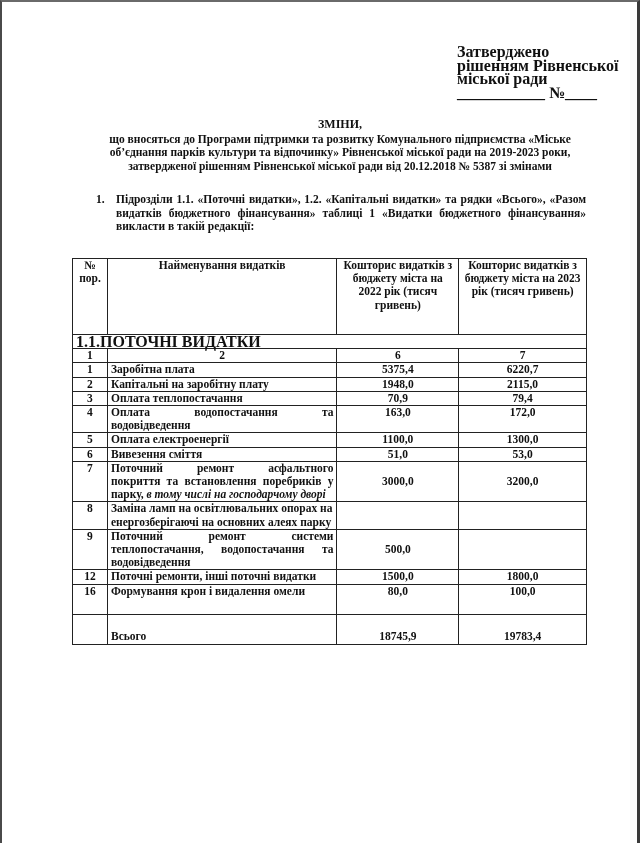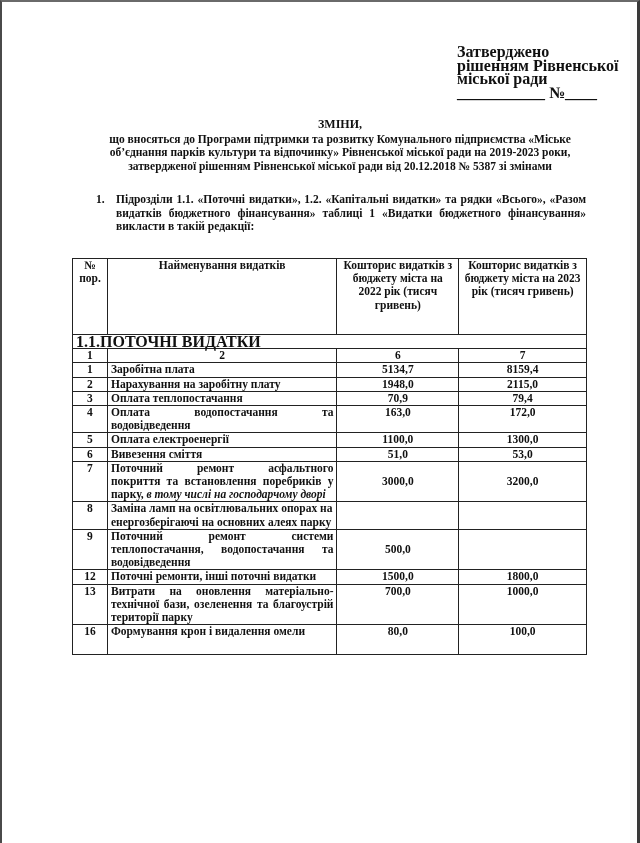--- a/index.html
+++ b/index.html
@@ -103,26 +103,26 @@
   <tr>
     <td class="center">1</td>
     <td class="center">2</td>
     <td class="center">6</td>
     <td class="center">7</td>
   </tr>
 
   <tr>
     <td class="center">1</td>
     <td class="name">Заробітна плата</td>
-    <td class="center">5134,7</td>
-    <td class="center">8159,4</td>
+    <td class="center">5375,4</td>
+    <td class="center">6220,7</td>
   </tr>
   <tr>
     <td class="center">2</td>
-    <td class="name">Нарахування на заробітну плату</td>
+    <td class="name">Капітальні на заробітну плату</td>
     <td class="center">1948,0</td>
     <td class="center">2115,0</td>
   </tr>
   <tr>
     <td class="center">3</td>
     <td class="name">Оплата теплопостачання</td>
     <td class="center">70,9</td>
     <td class="center">79,4</td>
   </tr>
   <tr>
@@ -169,29 +169,26 @@
     </td>
     <td class="center mid">500,0</td>
     <td class="center mid"></td>
   </tr>
   <tr>
     <td class="center">12</td>
     <td class="name">Поточні ремонти, інші поточні видатки</td>
     <td class="center">1500,0</td>
     <td class="center">1800,0</td>
   </tr>
-  <tr>
-    <td class="center">13</td>
-    <td class="name">
-      <div class="just">Витрати на  оновлення матеріально-</div>
-      <div class="just-last">технічної бази, озеленення та благоустрій території парку</div>
-    </td>
-    <td class="center">700,0</td>
-    <td class="center">1000,0</td>
-  </tr>
   <tr style="height:30px">
     <td class="center">16</td>
     <td class="name">Формування крон і видалення омели</td>
     <td class="center">80,0</td>
     <td class="center">100,0</td>
   </tr>
+  <tr style="height:30px">
+    <td class="center bottom"></td>
+    <td class="name bottom">Всього</td>
+    <td class="center bottom">18745,9</td>
+    <td class="center bottom">19783,4</td>
+  </tr>
 </tbody>
   </table>
 
 </body></html>

